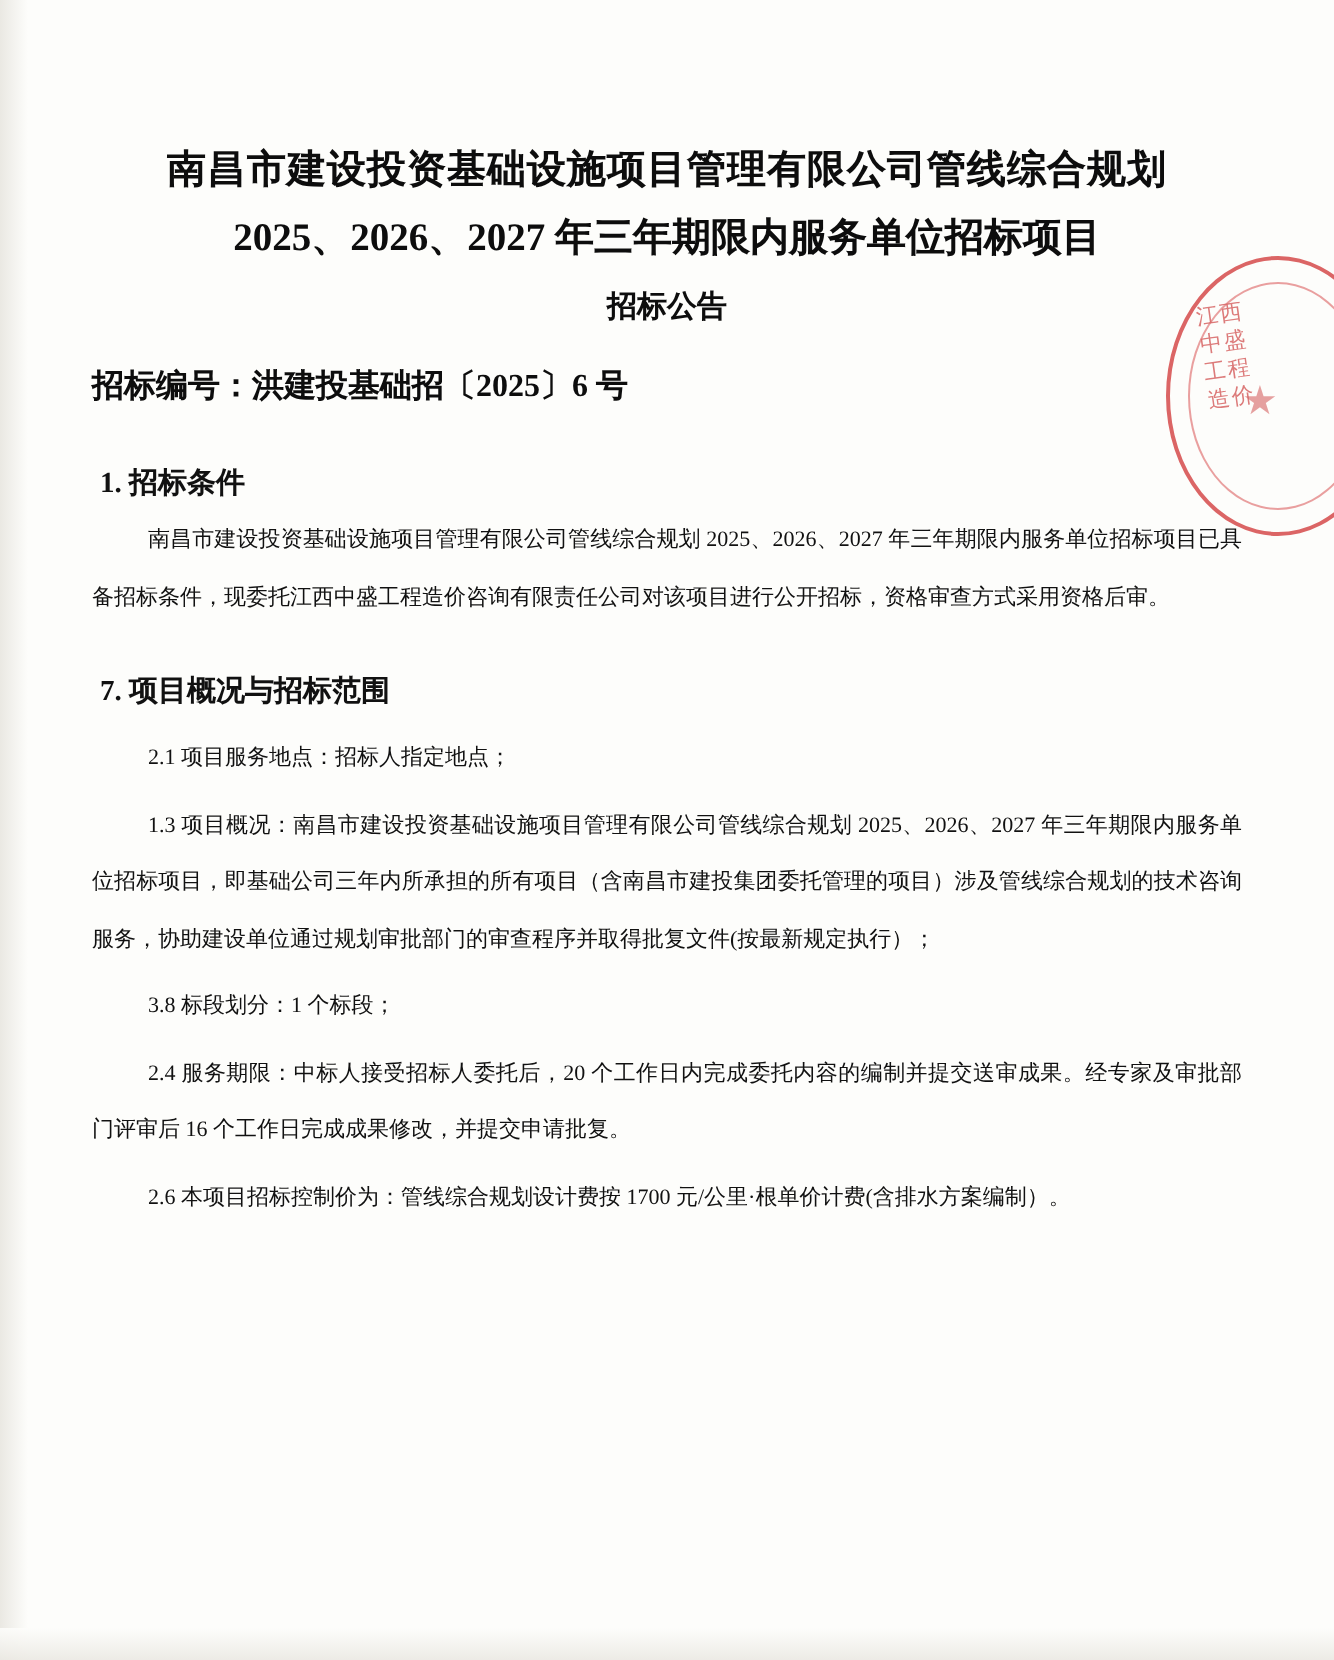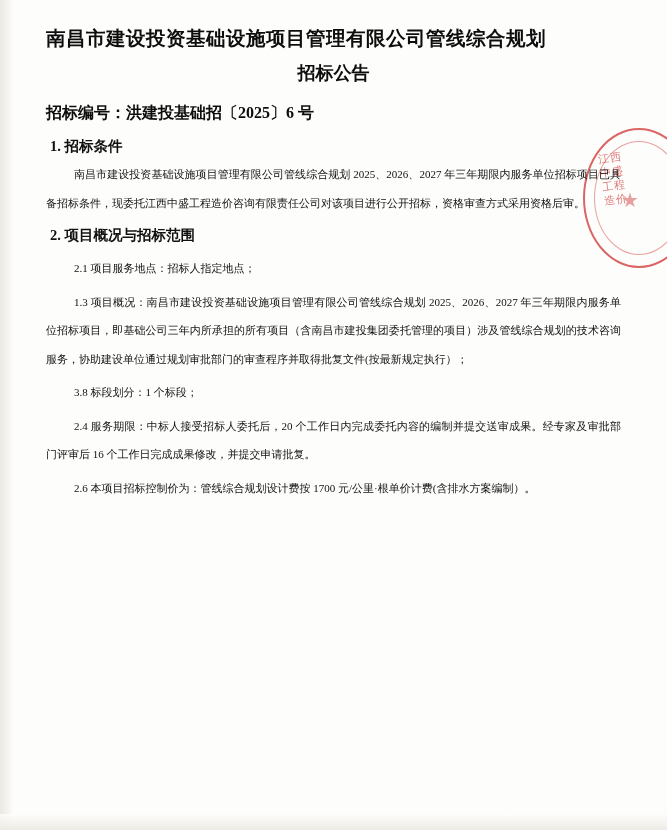--- a/index.html
+++ b/index.html
@@ -37,48 +37,49 @@
     background: linear-gradient(to top, #ebe9e3, #fdfdfb);
     opacity: .9;
   }
   .content {
     position: absolute;
     left: 46px;
     top: 22px;
     width: 575px;
   }
   .doc-title {
-    text-align: left;
+    text-align: center;
     font-weight: bold;
     font-size: 19.5px;
     line-height: 34px;
     letter-spacing: .5px;
     color: #0d0d0d;
+    margin-top: 47px;
   }
   .doc-title .l2 { letter-spacing: 0px; }
   .doc-subtitle {
     text-align: center;
     font-weight: bold;
-    font-size: 18px;
+    font-size: 15px;
     line-height: 34px;
     color: #0d0d0d;
   }
   .doc-number {
     text-align: left;
     font-weight: bold;
     font-size: 16px;
     line-height: 30px;
     margin-top: 8px;
     color: #0d0d0d;
   }
   .section-head {
     font-weight: bold;
     font-size: 14.5px;
     line-height: 28px;
-    margin-top: 4px;
+    margin-top: 19px;
     padding-left: 4px;
   }
   .para {
     font-size: 11px;
     line-height: 28.5px;
     text-align: justify;
     text-justify: inter-ideograph;
     text-indent: 28px;
   }
   .para.tight { margin-top: 5px; }
@@ -133,33 +134,34 @@
   <div class="seal">
     <div class="seal-inner"></div>
     <div class="seal-text">江西中盛工程造价</div>
     <div class="seal-star">★</div>
   </div>
 
   <div class="content">
 
     <div class="doc-title">
       <div class="l1">南昌市建设投资基础设施项目管理有限公司管线综合规划</div>
+      <div class="l2">2025、2026、2027 年三年期限内服务单位招标项目</div>
     </div>
 
     <div class="doc-subtitle">招标公告</div>
 
     <div class="doc-number">招标编号：洪建投基础招〔2025〕6 号</div>
 
     <div>
       <div class="section-head">1.  招标条件</div>
       <div class="para">南昌市建设投资基础设施项目管理有限公司管线综合规划 2025、2026、2027 年三年期限内服务单位招标项目已具备招标条件，现委托江西中盛工程造价咨询有限责任公司对该项目进行公开招标，资格审查方式采用资格后审。</div>
     </div>
 
     <div>
-      <div class="section-head">2.  项目概况与招标范围</div>
+      <div class="section-head">7.  项目概况与招标范围</div>
       <div class="para tight">2.1 项目服务地点：招标人指定地点；</div>
       <div class="para tight">1.3 项目概况：南昌市建设投资基础设施项目管理有限公司管线综合规划 2025、2026、2027 年三年期限内服务单位招标项目，即基础公司三年内所承担的所有项目（含南昌市建投集团委托管理的项目）涉及管线综合规划的技术咨询服务，协助建设单位通过规划审批部门的审查程序并取得批复文件(按最新规定执行）；</div>
       <div class="para tight">3.8 标段划分：1 个标段；</div>
       <div class="para tight">2.4 服务期限：中标人接受招标人委托后，20 个工作日内完成委托内容的编制并提交送审成果。经专家及审批部门评审后 16 个工作日完成成果修改，并提交申请批复。</div>
       <div class="para tight">2.6 本项目招标控制价为：管线综合规划设计费按 1700 元/公里·根单价计费(含排水方案编制）。</div>
     </div>
 
   </div>
 </div>
 

